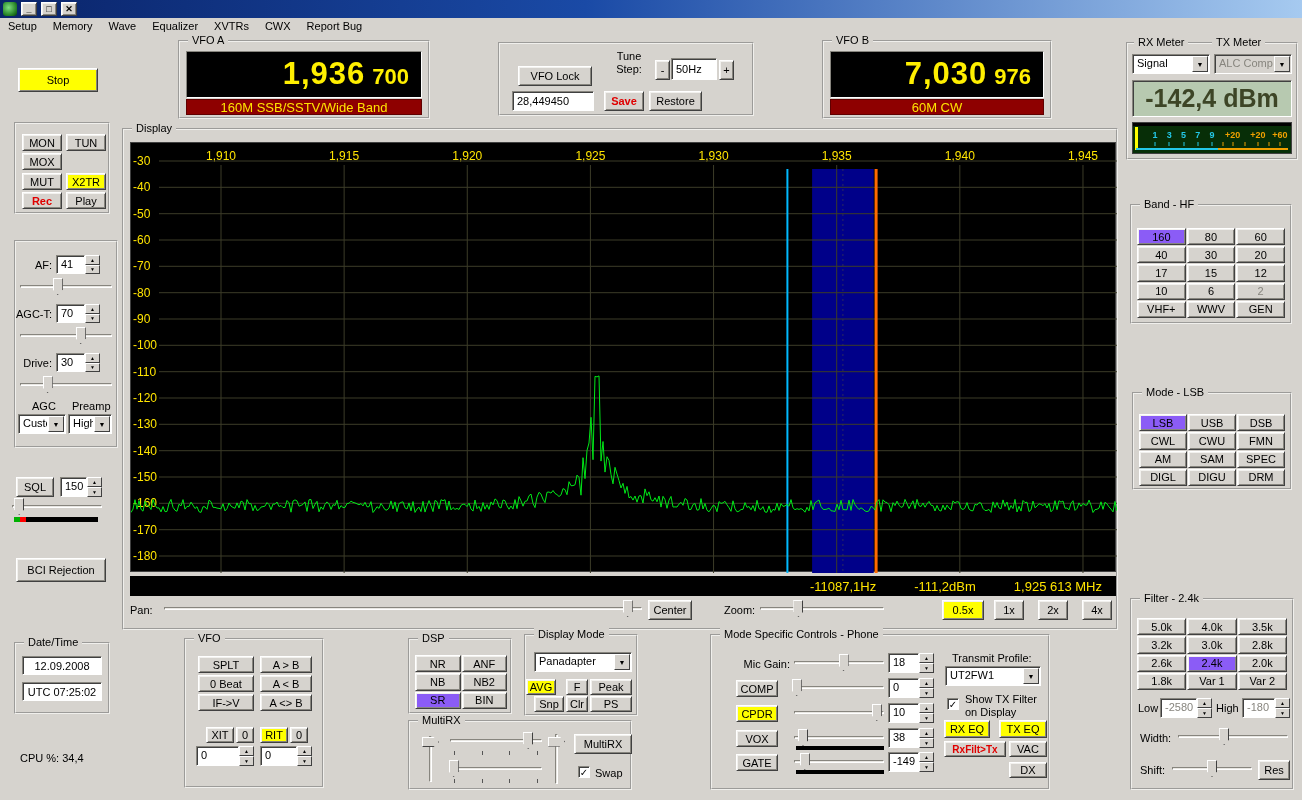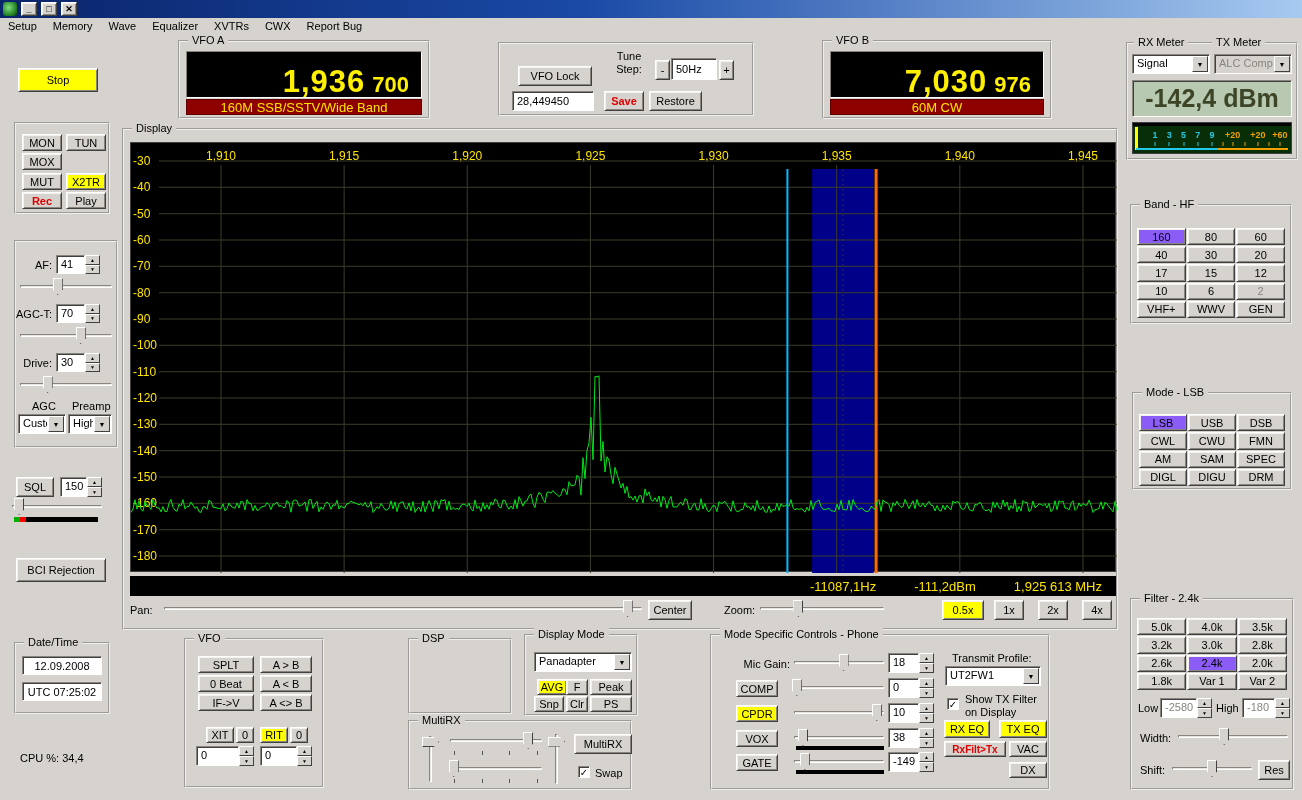--- a/index.html
+++ b/index.html
@@ -37,21 +37,21 @@
 .hslider .trk{position:absolute;left:0;right:0;top:7px;height:3px;background:#e8e6e2;border:1px solid;border-color:#87857e #fff #fff #87857e}
 .hslider .th{position:absolute;top:0;left:var(--pos,50%);transform:translateX(-50%);width:10px;height:17px;background:#d6d3ce;border:1px solid;border-color:#fff #404040 #404040 #fff;clip-path:polygon(0 0,100% 0,100% 68%,50% 100%,0 68%)}
 .vslider{position:absolute;width:18px}
 .vslider .trk{position:absolute;top:0;bottom:0;left:7px;width:3px;background:#e8e6e2;border:1px solid;border-color:#87857e #fff #fff #87857e}
 .vslider .th{position:absolute;left:0;top:var(--pos,50%);width:17px;height:10px;background:#d6d3ce;border:1px solid;border-color:#fff #404040 #404040 #fff;clip-path:polygon(0 0,68% 0,100% 50%,68% 100%,0 100%)}
 .ticks{position:absolute;display:flex;justify-content:space-between}
 .ticks i{width:1px;height:4px;background:#555}
 .chk{position:absolute;width:12px;height:12px;background:#fff;border:1px solid;border-color:#87857e #fff #fff #87857e;box-shadow:inset 1px 1px 0 #404040;font-size:10px;line-height:11px;text-align:center;color:#000}
 .levelbar{position:absolute;height:4px;background:#000}
 
-.vfodisp{position:absolute;background:#000;border:1px solid;border-color:#87857e #fff #fff #87857e;display:flex;align-items:baseline;justify-content:flex-end;padding:12px 12px 6px 0;color:#ffef00}
+.vfodisp{position:absolute;background:#000;border:1px solid;border-color:#87857e #fff #fff #87857e;display:flex;align-items:baseline;justify-content:flex-end;padding:4px 12px 6px 0;color:#ffef00}
 .vfodisp .fmain{font-size:31px;font-weight:bold;letter-spacing:1px}
 .vfodisp .fsub{font-size:22px;font-weight:bold;margin-left:7px}
 .bandbar{position:absolute;background:#8e0000;border:1px solid #600000;color:#ffe400;display:flex;align-items:center;justify-content:center;font-size:13px}
 
 #lcd{position:absolute;background:#b7c9b0;border:1px solid;border-color:#87857e #fff #fff #87857e;box-shadow:inset 1px 1px 0 #404040;display:flex;align-items:center;justify-content:center;font-size:25px;font-weight:bold;color:#3d4526}
 #meterbar{position:absolute;background:#072e07;border:1px solid #404040;overflow:hidden}
 #meterbar .topstrip{position:absolute;left:0;top:0;right:0;height:3px;background:#000}
 #meterbar .sigbar{position:absolute;left:2px;top:4px;bottom:3px;width:3px;background:#ffff00}
 #meterbar .mnum{position:absolute;top:7px;font-size:9px;font-weight:bold;transform:translateX(-50%)}
 #meterbar .mtick{position:absolute;top:19px;width:1px;height:4px;transform:translateX(-50%)}
@@ -433,20 +433,28 @@
     <div class="sval">0</div>
       <div class="sarr">
         <div>▲</div>
         <div>▼</div>
       </div>
   </div>
 </div>
 
 <div class="groupbox" style="left:408px;top:638px;width:104px;height:76px">
   <div class="gtitle">DSP</div>
+  <div class="bgrid" style="left:5px;top:15px;width:92px;height:54px;grid-template-columns:repeat(2,1fr);grid-template-rows:repeat(3,1fr)">
+    <div class="gbtn">NR</div>
+    <div class="gbtn">ANF</div>
+    <div class="gbtn">NB</div>
+    <div class="gbtn">NB2</div>
+    <div class="gbtn on">SR</div>
+    <div class="gbtn">BIN</div>
+  </div>
 </div>
 
 <div class="groupbox" style="left:408px;top:720px;width:224px;height:70px">
   <div class="gtitle">MultiRX</div>
   <div class="vslider" style="left:12px;top:14px;height:46px;--pos:2%">
       <div class="trk"></div>
       <div class="th"></div>
     </div>
   <div class="hslider" style="left:40px;top:10px;width:92px;--pos:85%">
       <div class="trk"></div>
@@ -476,21 +484,21 @@
   <div class="chk" style="left:168px;top:44px">✓</div>
   <div class="lbl" style="left:185px;top:45px">Swap</div>
 </div>
 
 <div class="groupbox" style="left:524px;top:634px;width:114px;height:82px">
   <div class="gtitle">Display Mode</div>
   <div class="combo" style="left:8px;top:16px;width:98px;height:20px">
     <div class="cval">Panadapter</div>
       <div class="cbtn">▼</div>
   </div>
-  <div class="btn on" style="left:11px;top:43px;width:30px;height:16px">AVG</div>
+  <div class="btn on" style="left:0;top:43px;width:30px;height:16px">AVG</div>
   <div class="btn" style="left:40px;top:43px;width:22px;height:16px">F</div>
   <div class="btn" style="left:64px;top:43px;width:42px;height:16px">Peak</div>
   <div class="btn" style="left:8px;top:60px;width:30px;height:16px">Snp</div>
   <div class="btn" style="left:40px;top:60px;width:22px;height:16px">Clr</div>
   <div class="btn" style="left:64px;top:60px;width:42px;height:16px">PS</div>
 </div>
 
 <div class="groupbox" style="left:710px;top:634px;width:340px;height:156px">
   <div class="gtitle">Mode Specific Controls - Phone</div>
 

